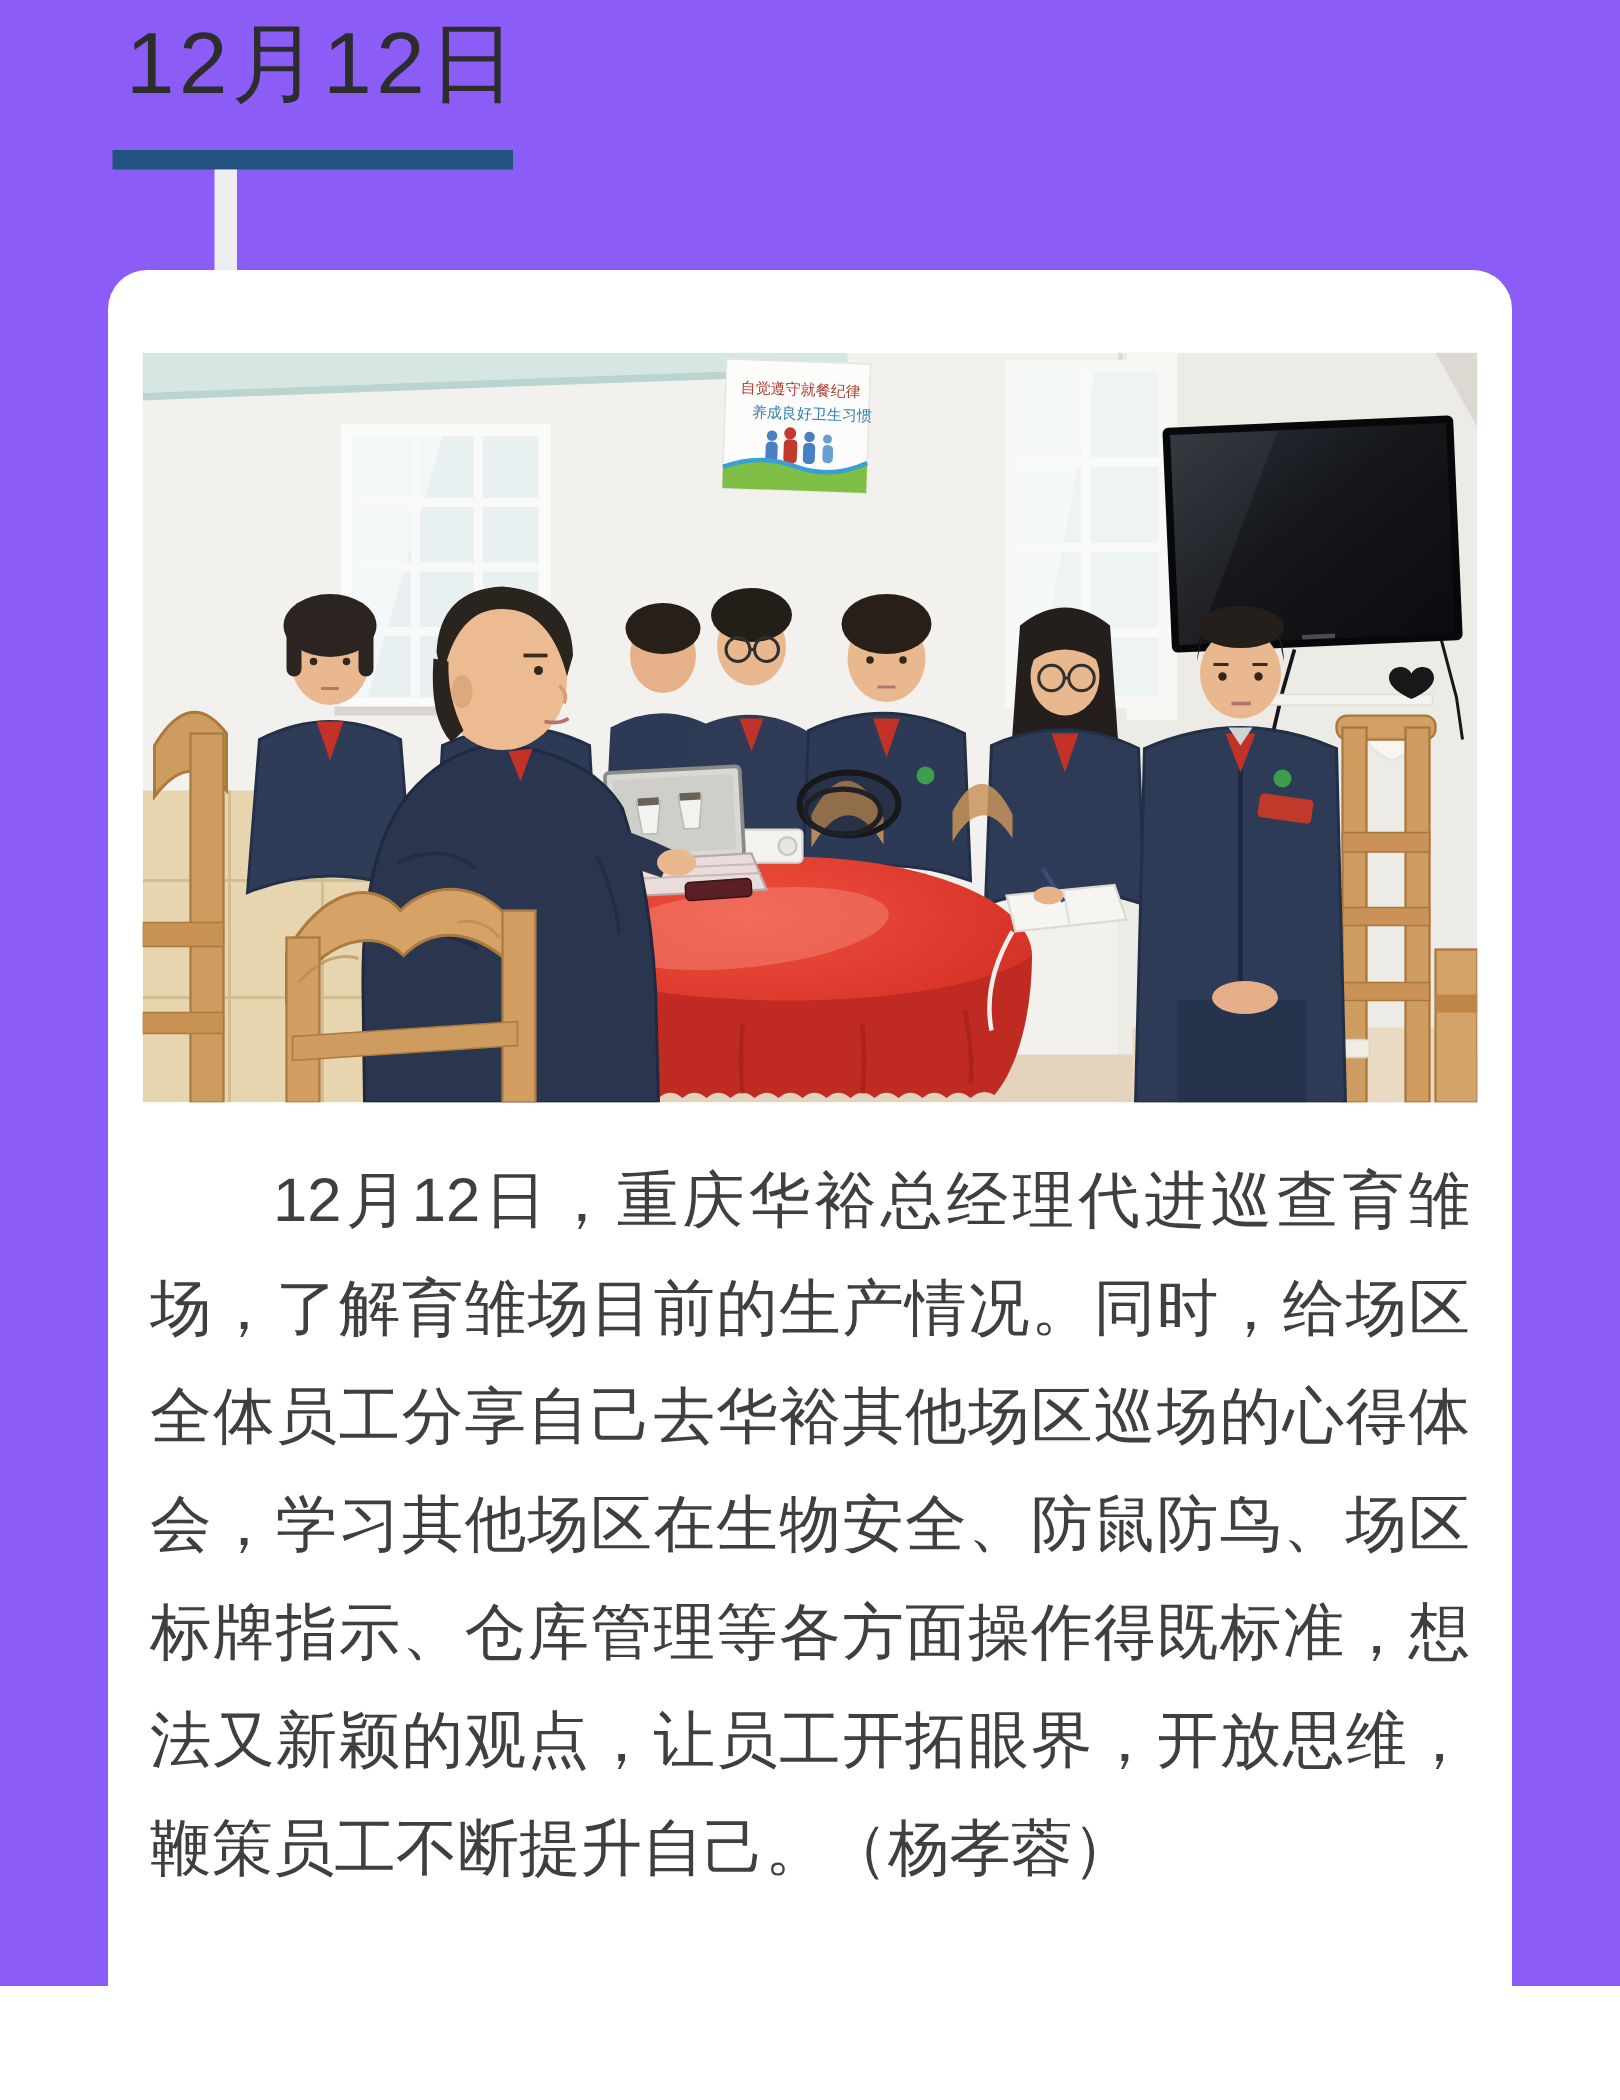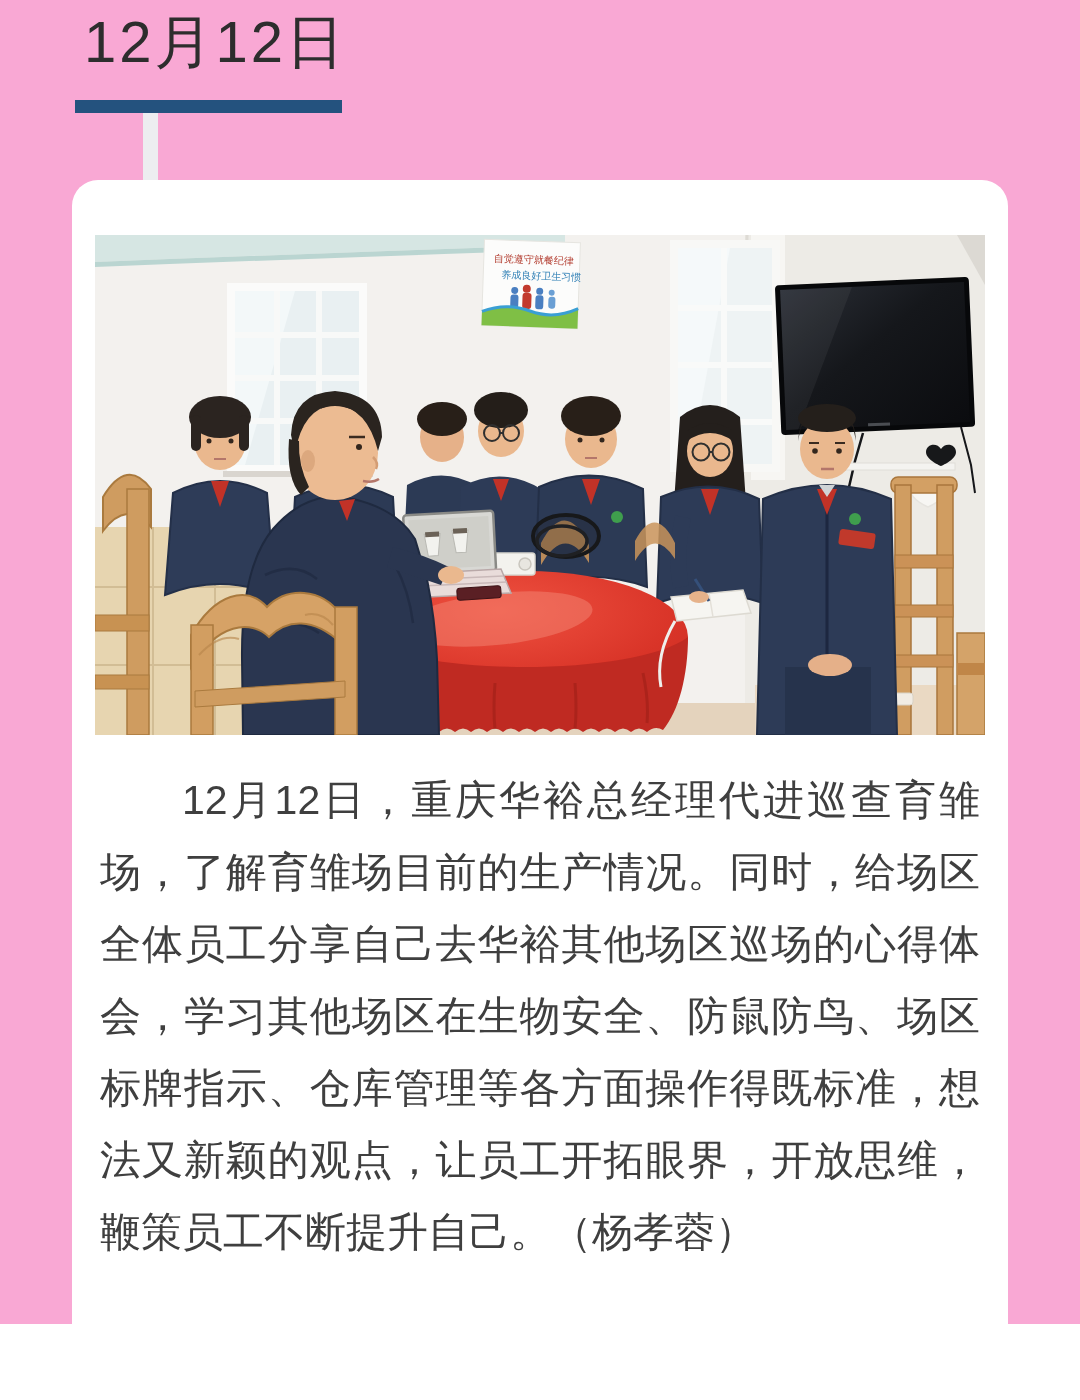--- a/index.html
+++ b/index.html
@@ -1,16 +1,16 @@
 <!DOCTYPE html>
 <html><head>
 <meta charset="utf-8">
 <style>
   html,body{margin:0;padding:0;}
-  .page{position:relative;width:1080px;height:1324px;background:#f9a8d4;overflow:hidden;
+  .page{position:relative;width:1080px;height:1324px;background:#8b5cf6;overflow:hidden;
         font-family:"Liberation Sans",sans-serif;}
   .date-title{position:absolute;left:84px;top:4px;margin:0;font-size:58px;font-weight:400;
         color:#2d2d2d;letter-spacing:3px;}
   .accent-bar{position:absolute;left:75px;top:100px;width:267px;height:13px;background:#24527e;}
   .connector{position:absolute;left:143px;top:113px;width:15px;height:67px;background:#ededf0;}
   .card{position:absolute;left:72px;top:180px;width:936px;height:1192px;background:#ffffff;
         border-radius:26px;}
   .photo{position:absolute;left:23px;top:55px;width:890px;height:500px;margin:0;overflow:hidden;}
   .photo svg{display:block;}
   .body-text{position:absolute;left:28px;top:584px;width:880px;margin:0;

